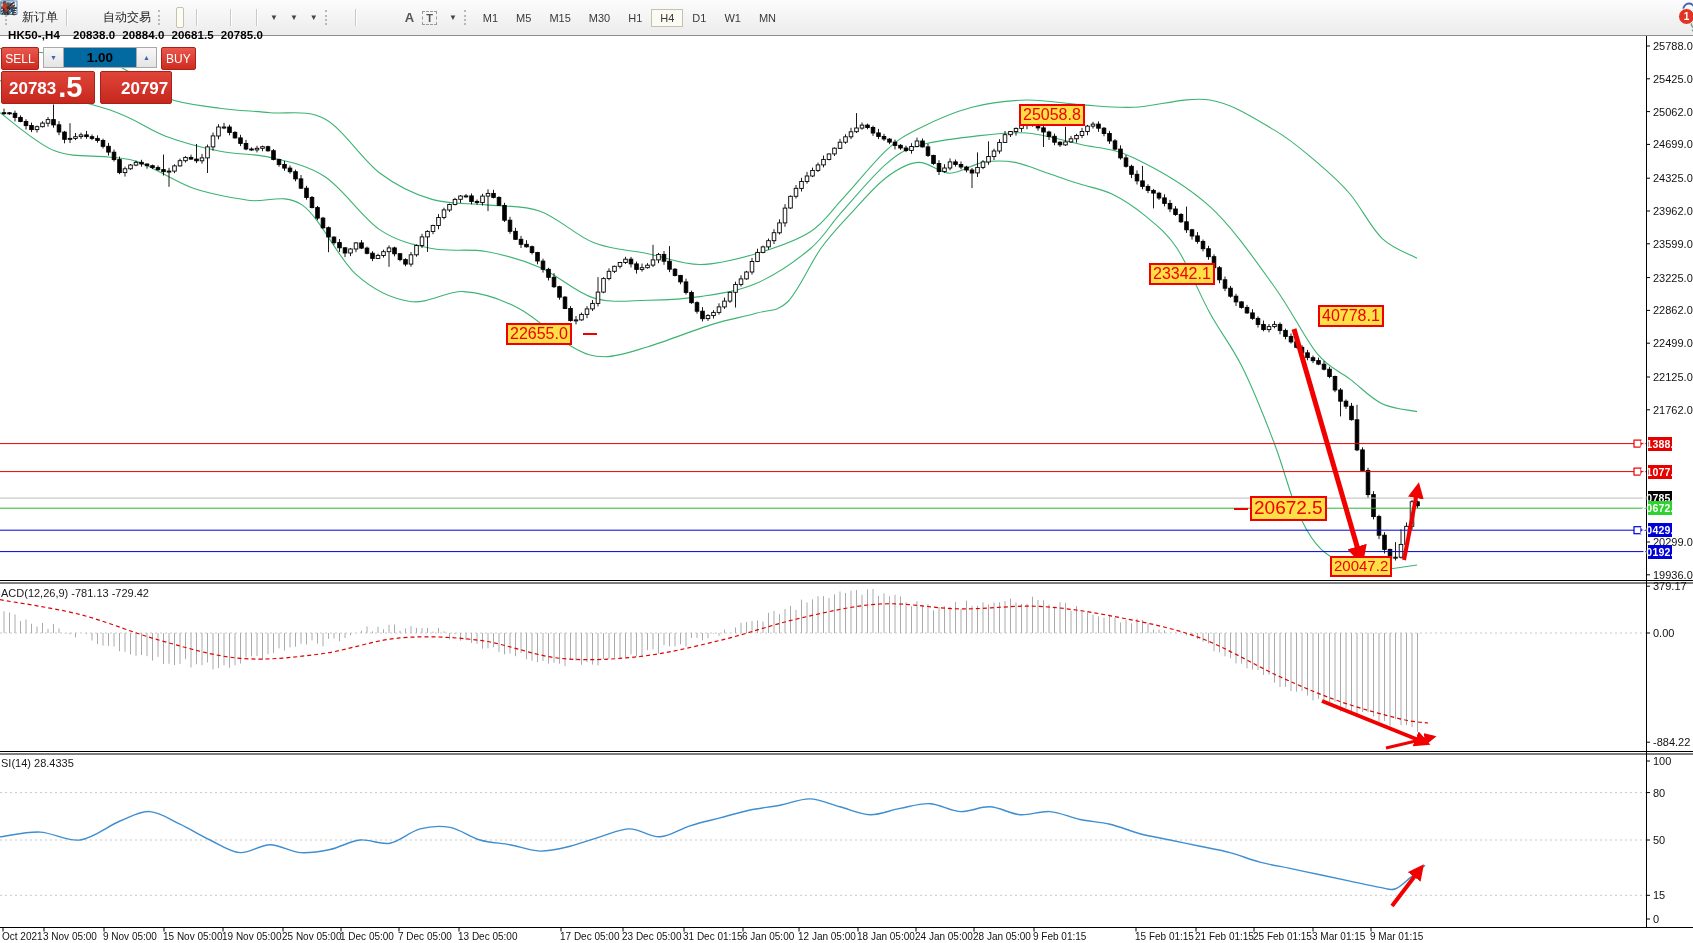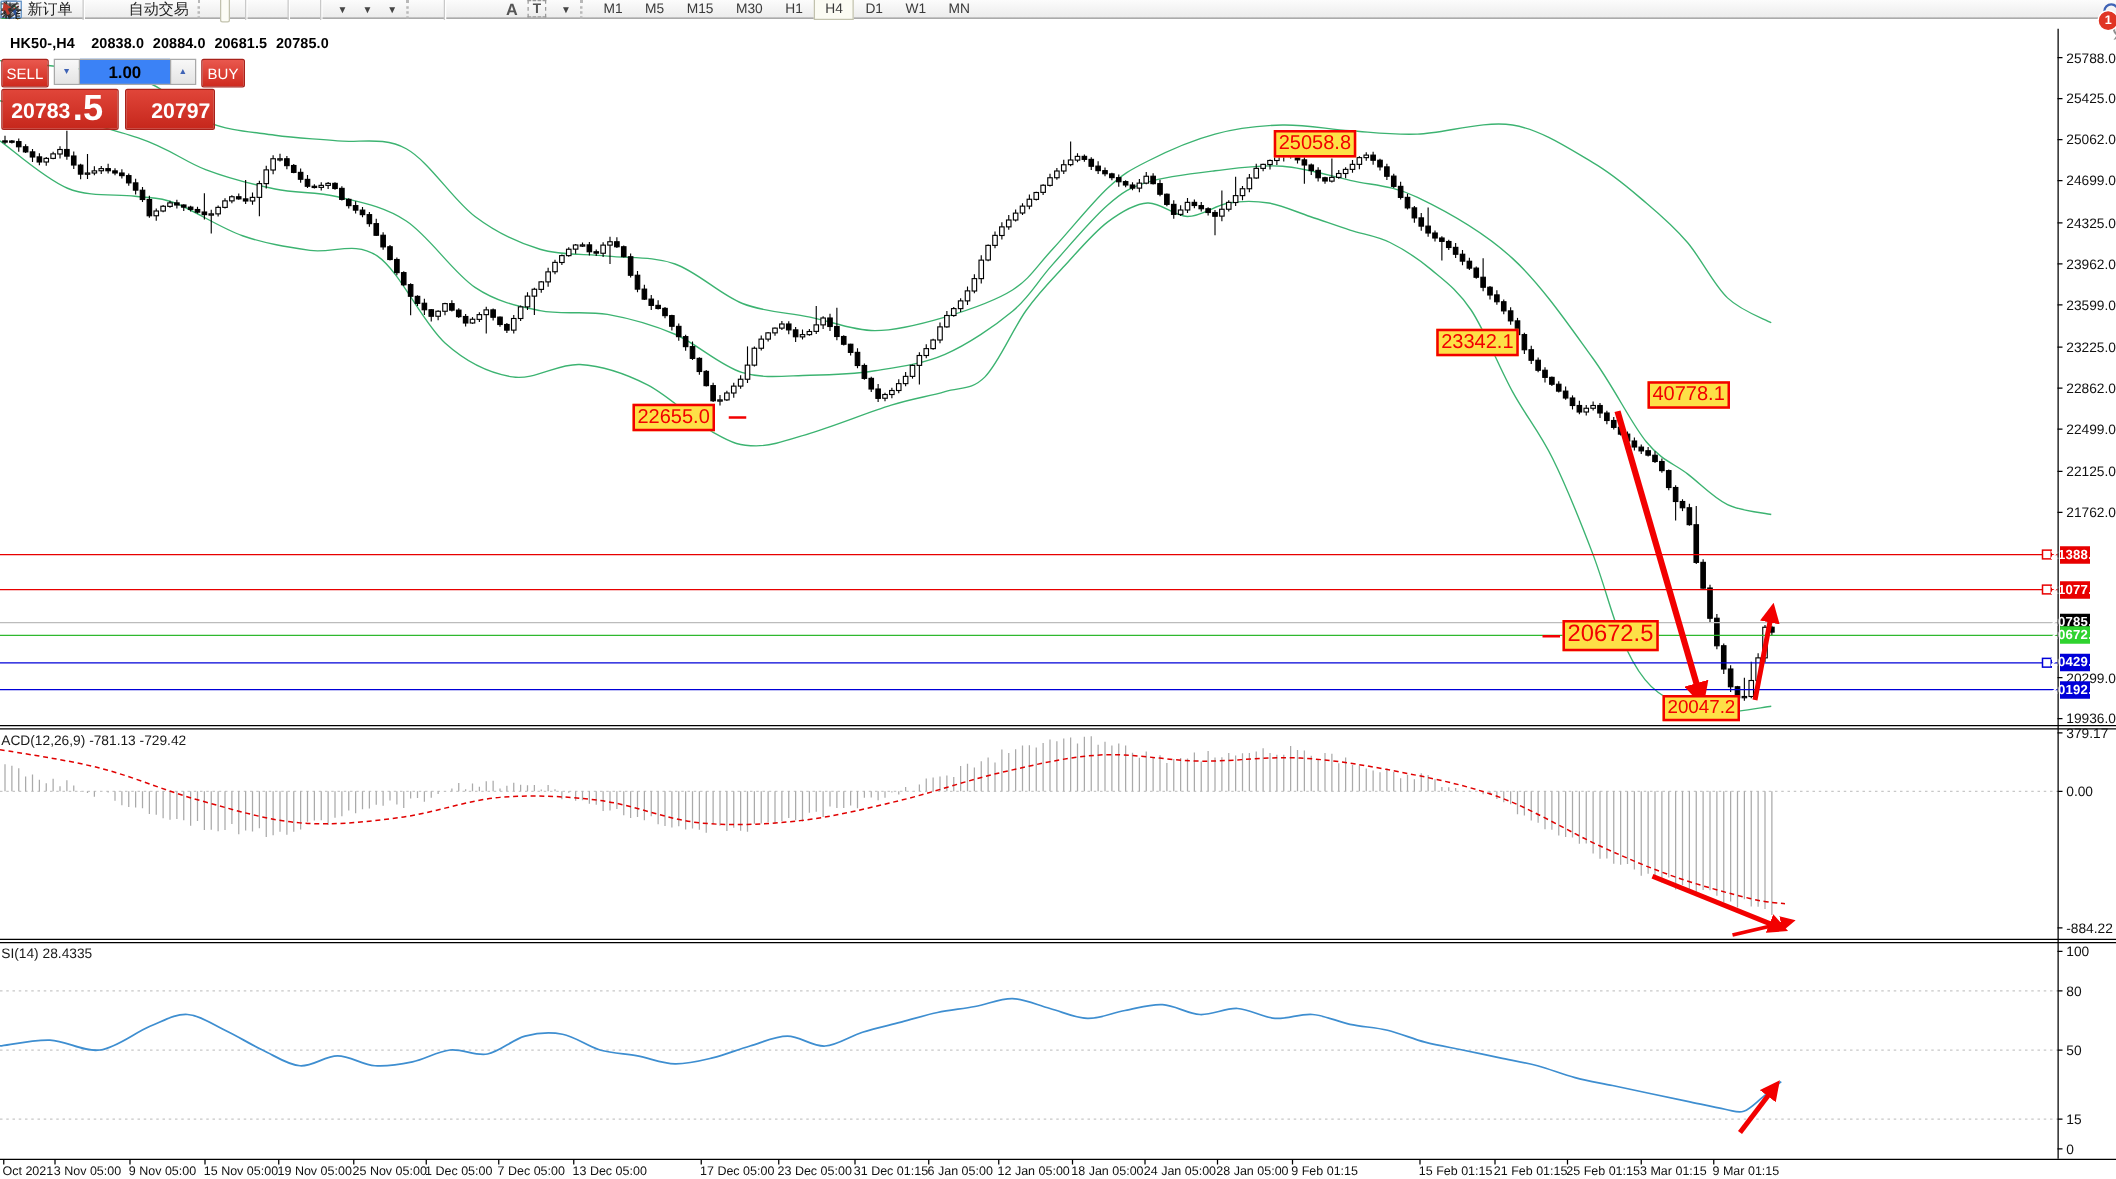--- a/index.html
+++ b/index.html
@@ -1,18 +1,18 @@
 <!DOCTYPE html>
 <html><head>
 <meta charset="utf-8">
 <style>
   html,body{margin:0;padding:0;background:#fff;font-family:"Liberation Sans",sans-serif;}
   #app{position:relative;width:1693px;height:943px;overflow:hidden;background:#fff;}
   
-  #toolbar{position:absolute;left:0;top:0;width:1693px;height:15px;
+  #toolbar{position:absolute;left:0;top:0;width:1693px;height:36px;
     background:linear-gradient(#fcfcfc,#ececec);border-bottom:1px solid #8f8f8f;
     display:flex;align-items:center;box-sizing:border-box;padding-left:2px;}
   .handle{width:5px;height:15px;margin:0 3px;border-left:2px dotted #b8b8b8;}
   .sep{width:0;height:17px;border-left:1px solid #c9c9c9;border-right:1px solid #fff;margin:0 4px;}
   .tbtn{height:19px;display:flex;align-items:center;gap:3px;padding:0 3px;border:1px solid transparent;border-radius:2px;cursor:default;}
   .tbtn.active{background:#fdfdf6;border:1px solid #c2c2ae;}
   .tbtn svg{display:block;}
   .tlabel{font-size:12px;color:#222;}
   .caret{font-size:8px;color:#444;margin-left:1px;}
   .tf{font-size:11px;color:#3a3a3a;padding:2px 8px;border:1px solid transparent;}
@@ -26,21 +26,21 @@
   #chart-header .sym{margin-right:13px;}
   
   #trade-panel{position:absolute;left:1px;top:47px;width:195px;}
   #tp-row1{display:flex;height:21px;}
   .tp-btn{width:40px;height:21px;border-radius:2px;border:1px solid #a8211a;color:#fff;font-size:12px;
     display:flex;align-items:center;justify-content:center;background:linear-gradient(#e9584e,#cf2a1f);}
   #tp-buy{width:37px;margin-left:4px;}
   #vol-group{display:flex;margin-left:4px;}
   .stepper{width:19px;height:19px;border:1px solid #a9a9a9;background:linear-gradient(#f8f8f8,#e4e4e4);
     display:flex;align-items:center;justify-content:center;font-size:7px;color:#3f63b5;}
-  #vol-field{width:72px;height:19px;border-top:1px solid #a9a9a9;border-bottom:1px solid #a9a9a9;background:#3b82f6;
+  #vol-field{width:72px;height:19px;border-top:1px solid #a9a9a9;border-bottom:1px solid #a9a9a9;background:#0369a1;
     font-size:13.5px;font-weight:600;color:#000;display:flex;align-items:center;justify-content:center;}
   #tp-row2{display:flex;margin-top:3px;}
   .px-box{height:33px;border-radius:2px;border:1px solid #a8211a;background:linear-gradient(#e04539,#c6271c);
     color:#fff;display:flex;align-items:flex-end;padding:0 0 1px 7px;box-sizing:border-box;}
   #px-sell{width:94px;}
   #px-buy{width:72px;margin-left:5px;padding-left:20px;}
   .px-main{font-size:17px;font-weight:bold;line-height:26px;}
   .px-frac{font-size:29px;font-weight:bold;line-height:30px;margin-left:2px;}
   
   .ind-label{position:absolute;left:1px;font-size:11px;color:#1a1a1a;}

